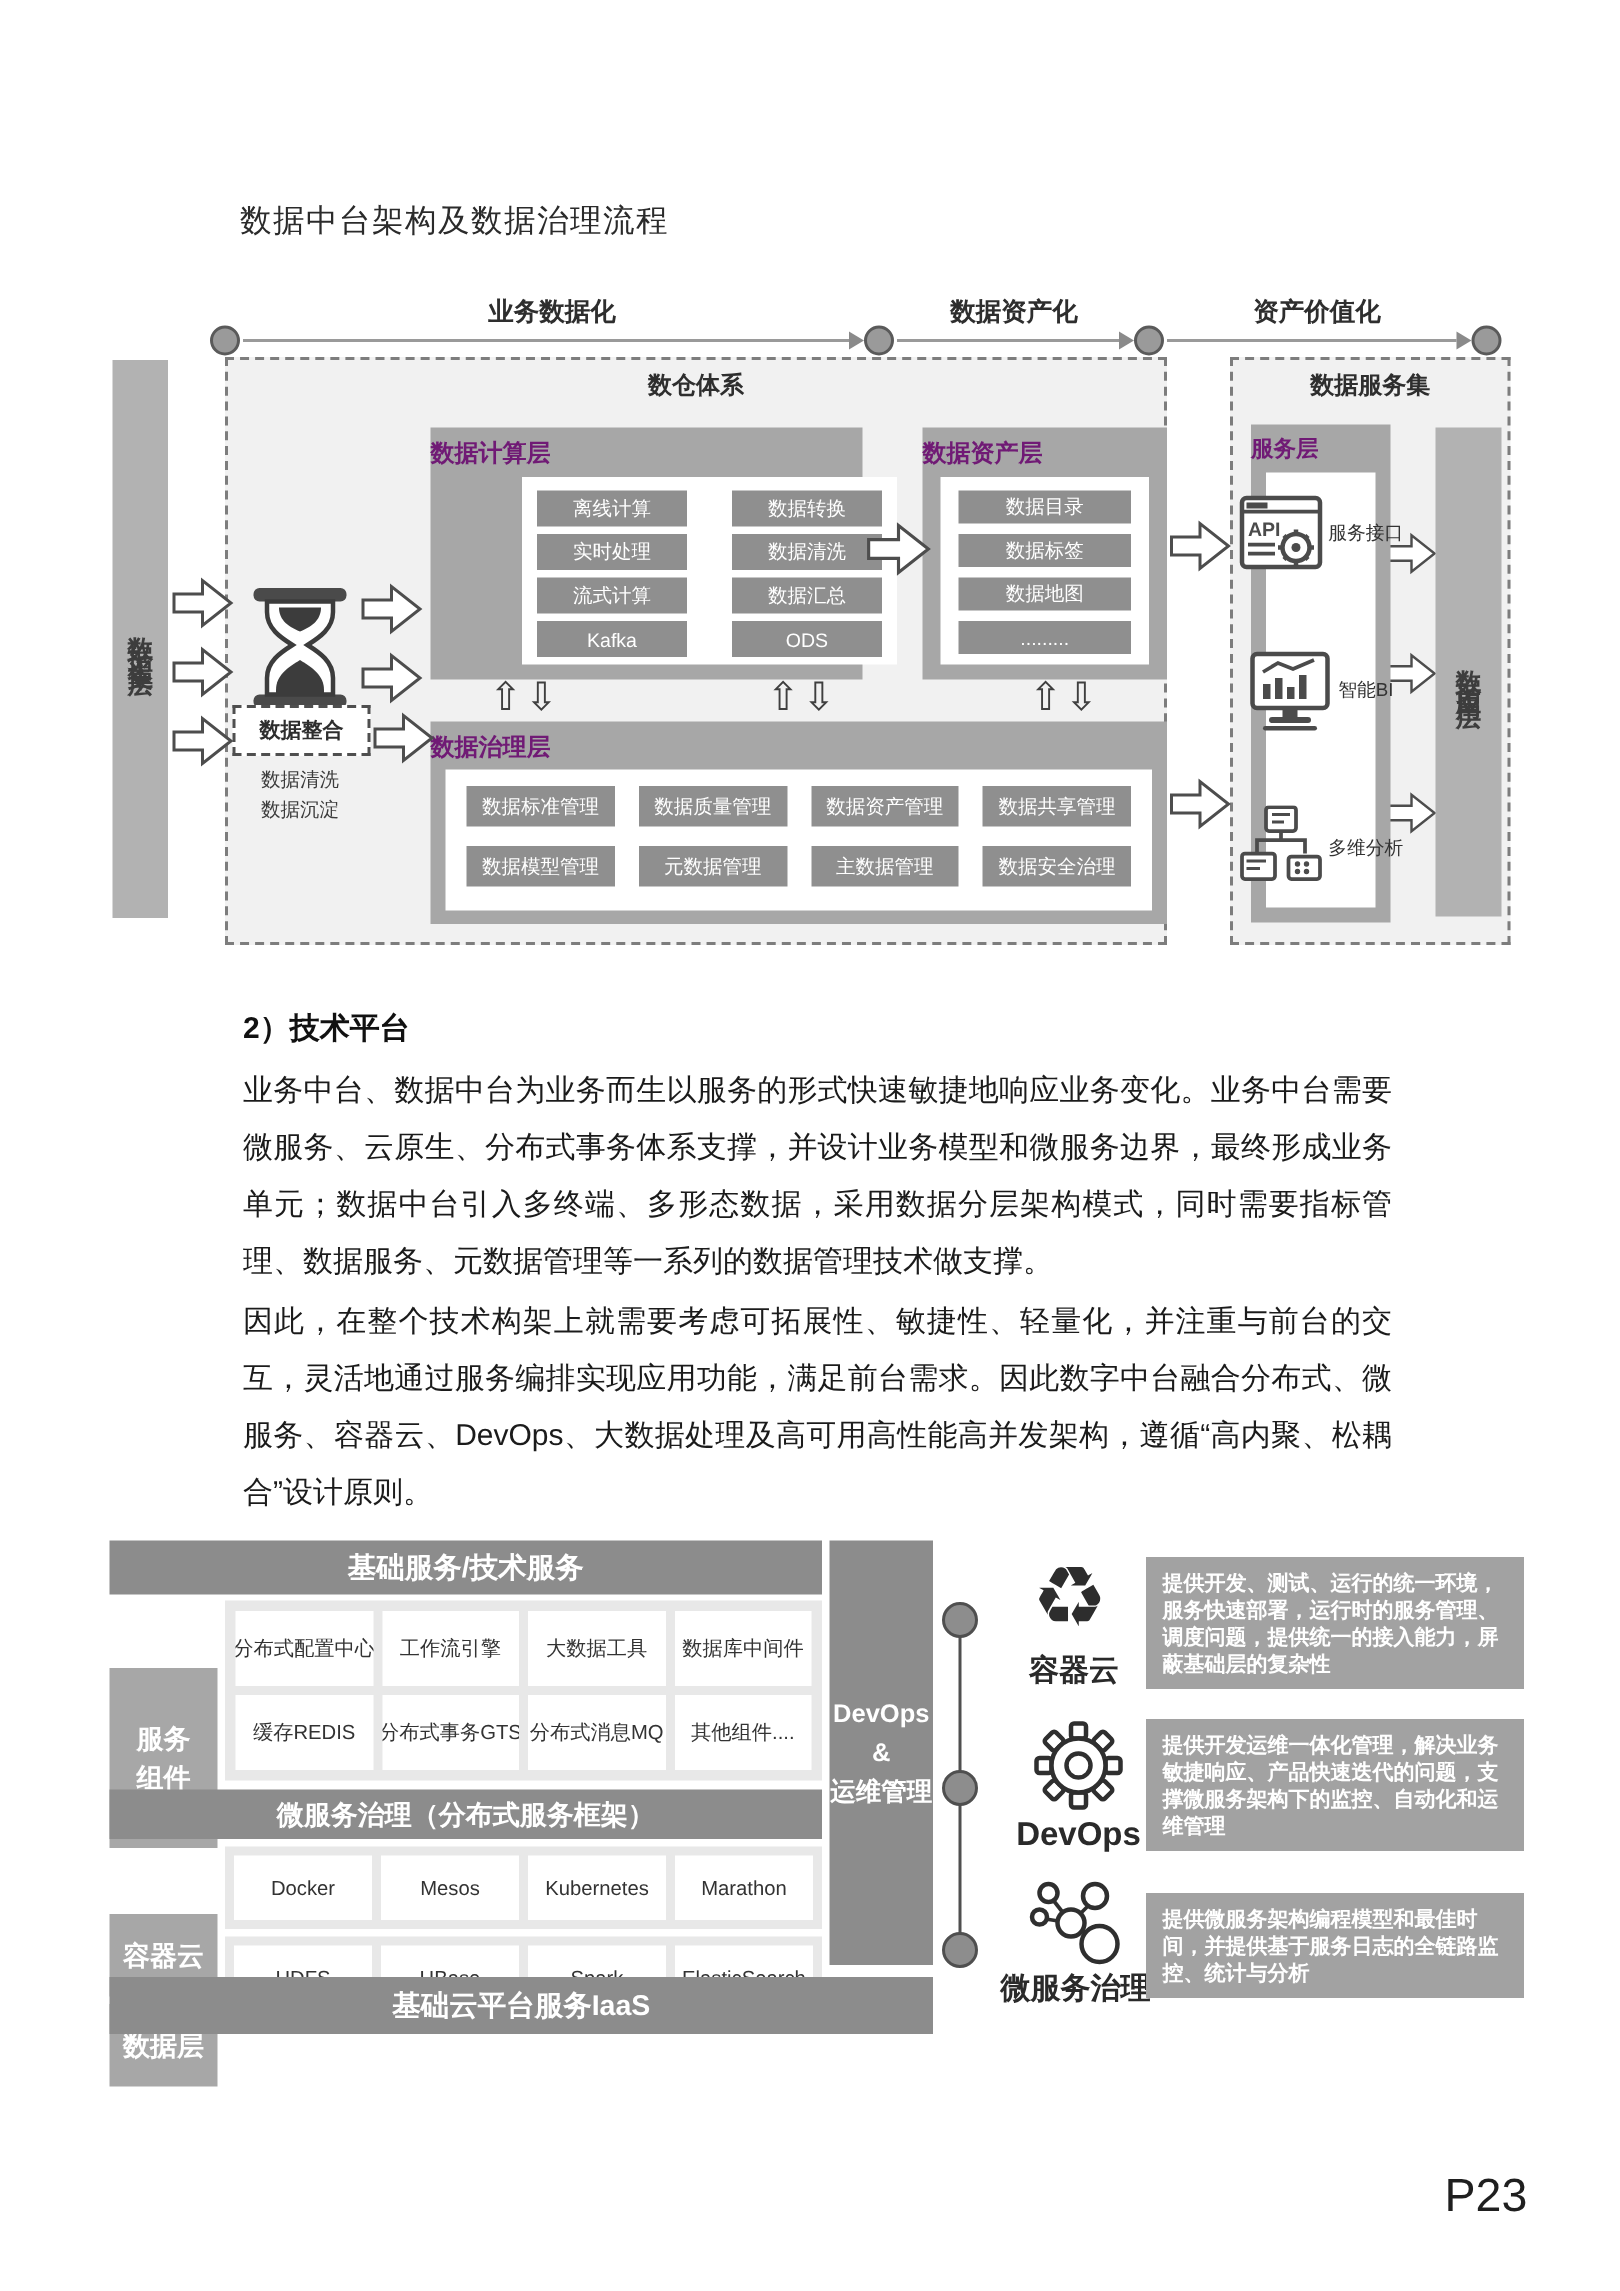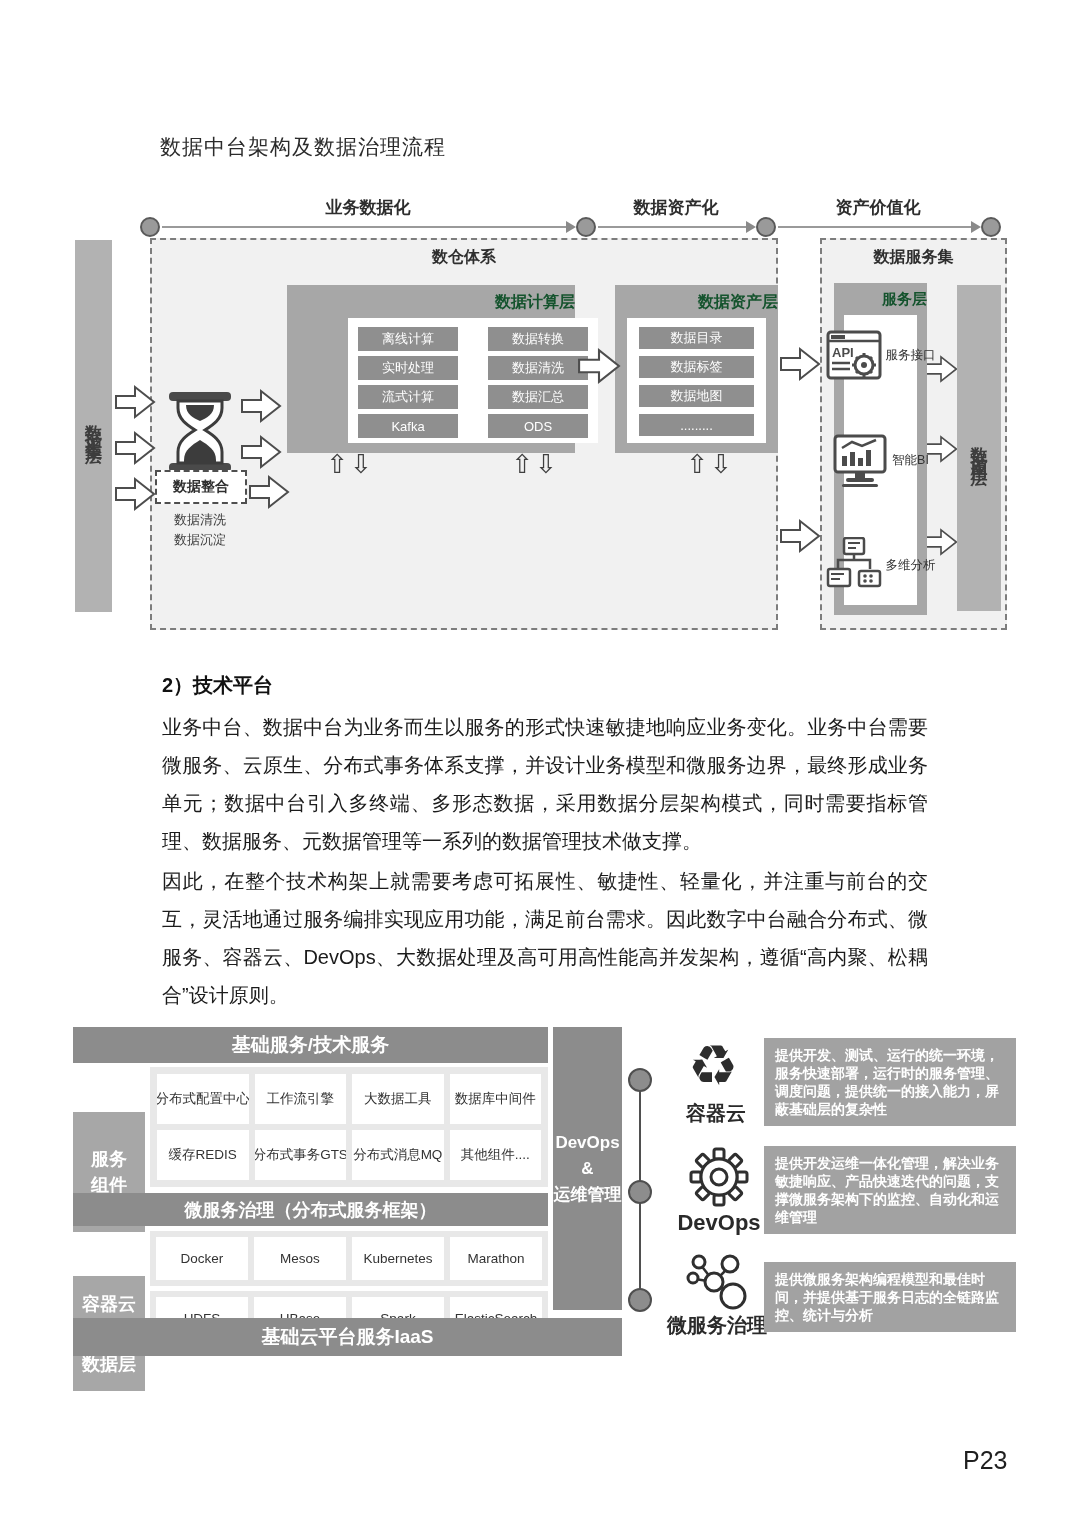--- a/index.html
+++ b/index.html
@@ -3,33 +3,33 @@
 <meta charset="utf-8">
 <style>
   html,body{margin:0;padding:0;background:#ffffff;}
   .page{position:relative;width:1080px;height:1527px;background:#ffffff;overflow:hidden;
         font-family:"Liberation Sans","DejaVu Sans",sans-serif;color:#222;}
   .abs{position:absolute;}
   
   .doc-title{left:160px;top:133px;font-size:21px;font-weight:500;color:#2b2b2b;letter-spacing:1px;}
   .sec-heading{left:162px;top:672px;font-size:20px;font-weight:bold;color:#111;}
   .para{left:162px;width:766px;font-size:20px;line-height:38px;color:#1b1b1b;text-align:justify;}
-  .page-num{left:963px;top:1446px;font-size:25px;color:#1f1f1f;}
+  .page-num{left:963px;top:1446px;font-size:31px;color:#1f1f1f;}
   
   .tl-circle{width:20px;height:20px;border-radius:50%;background:#9a9a9a;border:2px solid #5a5a5a;box-sizing:border-box;}
   .tl-line{height:2px;background:#9a9a9a;}
   .tl-head{width:0;height:0;border-left:10px solid #8a8a8a;border-top:6px solid transparent;border-bottom:6px solid transparent;}
   .tl-label{font-size:17px;font-weight:bold;color:#2e2e2e;text-align:center;width:160px;}
   
   .dashed-box{border:2px dashed #7d7d7d;background:#f1f1f1;box-sizing:border-box;}
   .dashed-title{font-size:16px;font-weight:bold;color:#2e2e2e;text-align:center;}
   .vbar{background:#b2b2b2;display:flex;align-items:center;justify-content:center;}
   .vtext{writing-mode:vertical-lr;text-orientation:upright;font-size:17px;font-weight:bold;color:#3d3d3d;letter-spacing:6px;}
   .panel{background:#a7a7a7;box-sizing:border-box;}
-  .panel-title{text-align:right;font-size:16px;font-weight:bold;color:#14532d;padding-top:7px;}
+  .panel-title{text-align:left;font-size:16px;font-weight:bold;color:#701a75;padding-top:7px;}
   .panel-inner{position:absolute;background:#ffffff;}
   .chip{background:#8f8f8f;color:#ffffff;font-size:13px;display:flex;align-items:center;justify-content:center;overflow:hidden;white-space:nowrap;}
   .compute-grid{left:25px;top:33px;width:250px;height:125px;display:grid;grid-template-columns:1fr 1fr;grid-auto-rows:24px;gap:5px 30px;padding:9px 10px;box-sizing:border-box;margin-left:36px;}
   .asset-grid{left:12px;top:33px;width:139px;height:125px;display:grid;grid-auto-rows:22px;gap:7px;padding:9px 12px;box-sizing:border-box;}
   .gov-grid{left:10px;top:32px;width:471px;height:94px;display:grid;grid-template-columns:repeat(4,1fr);grid-auto-rows:27px;gap:13px 16px;padding:11px 14px;box-sizing:border-box;}
   .integ-box{border:2px dashed #4f4f4f;background:#ffffff;display:flex;align-items:center;justify-content:center;
              font-size:14px;font-weight:bold;color:#2e2e2e;box-sizing:border-box;}
   .integ-notes{font-size:13px;color:#3c3c3c;text-align:center;line-height:20px;}
   .updown{font-size:26px;color:#3f3f3f;text-align:center;width:60px;letter-spacing:2px;}
   .harrow{position:absolute;}
@@ -116,20 +116,33 @@
       <div class="chip">数据标签</div>
       <div class="chip">数据地图</div>
       <div class="chip">.........</div>
     </div>
   </div>
 
   <div class="abs updown" style="left:320px;top:449px">⇧⇩</div>
   <div class="abs updown" style="left:505px;top:449px">⇧⇩</div>
   <div class="abs updown" style="left:680px;top:449px">⇧⇩</div>
 
+  <div class="abs panel" style="left:287px;top:481px;width:491px;height:135px">
+    <div class="panel-title">数据治理层</div>
+    <div class="panel-inner gov-grid">
+      <div class="chip">数据标准管理</div>
+      <div class="chip">数据质量管理</div>
+      <div class="chip">数据资产管理</div>
+      <div class="chip">数据共享管理</div>
+      <div class="chip">数据模型管理</div>
+      <div class="chip">元数据管理</div>
+      <div class="chip">主数据管理</div>
+      <div class="chip">数据安全治理</div>
+    </div>
+  </div>
 
   <svg class="harrow" style="left:114px;top:384px" width="42" height="36" viewBox="0 0 42 36">
       <polygon points="2,12 21,12 21,3 40,18 21,33 21,24 2,24" fill="#ffffff" stroke="#4d4d4d" stroke-width="2"></polygon>
     </svg>
   <svg class="harrow" style="left:114px;top:430px" width="42" height="36" viewBox="0 0 42 36">
       <polygon points="2,12 21,12 21,3 40,18 21,33 21,24 2,24" fill="#ffffff" stroke="#4d4d4d" stroke-width="2"></polygon>
     </svg>
   <svg class="harrow" style="left:114px;top:476px" width="42" height="36" viewBox="0 0 42 36">
       <polygon points="2,12 21,12 21,3 40,18 21,33 21,24 2,24" fill="#ffffff" stroke="#4d4d4d" stroke-width="2"></polygon>
     </svg>

